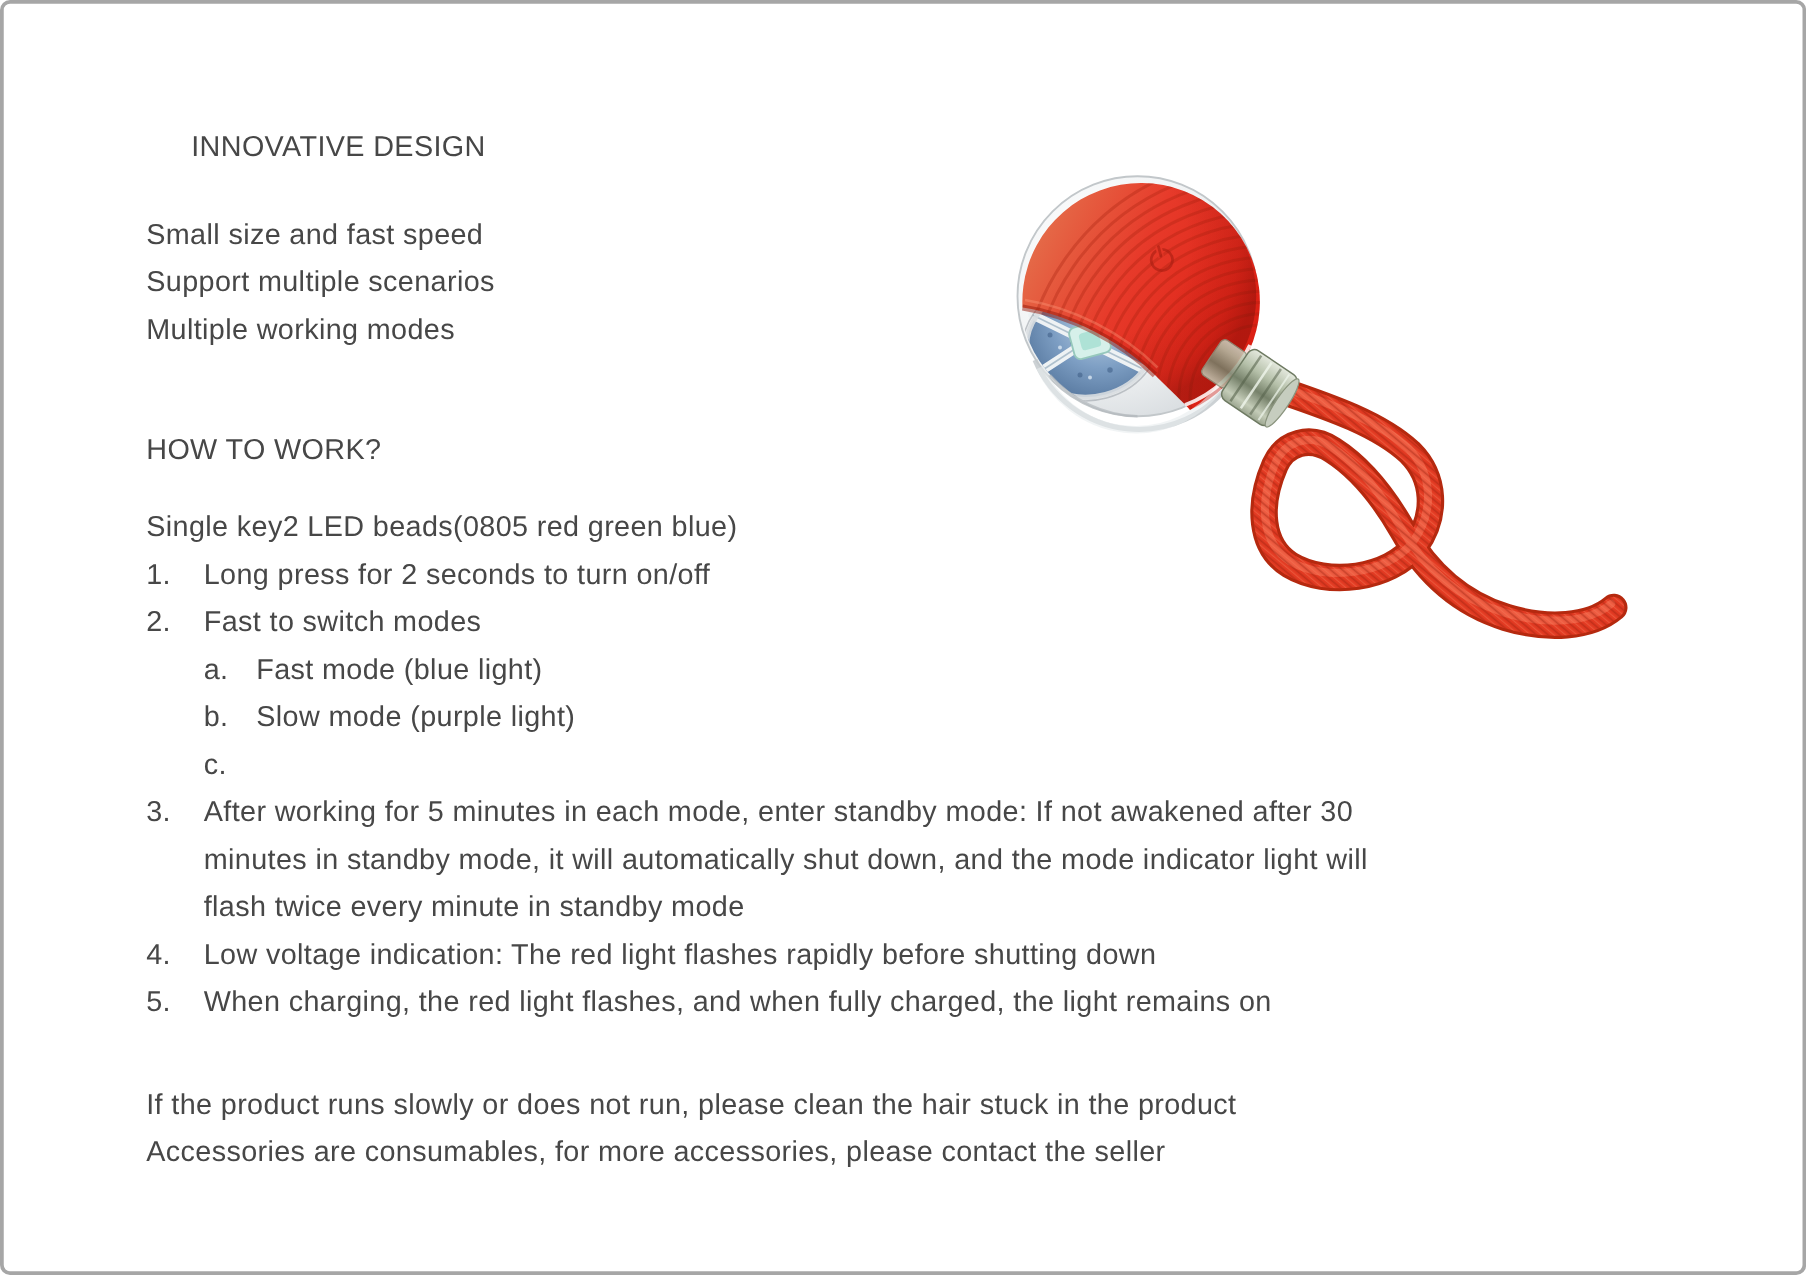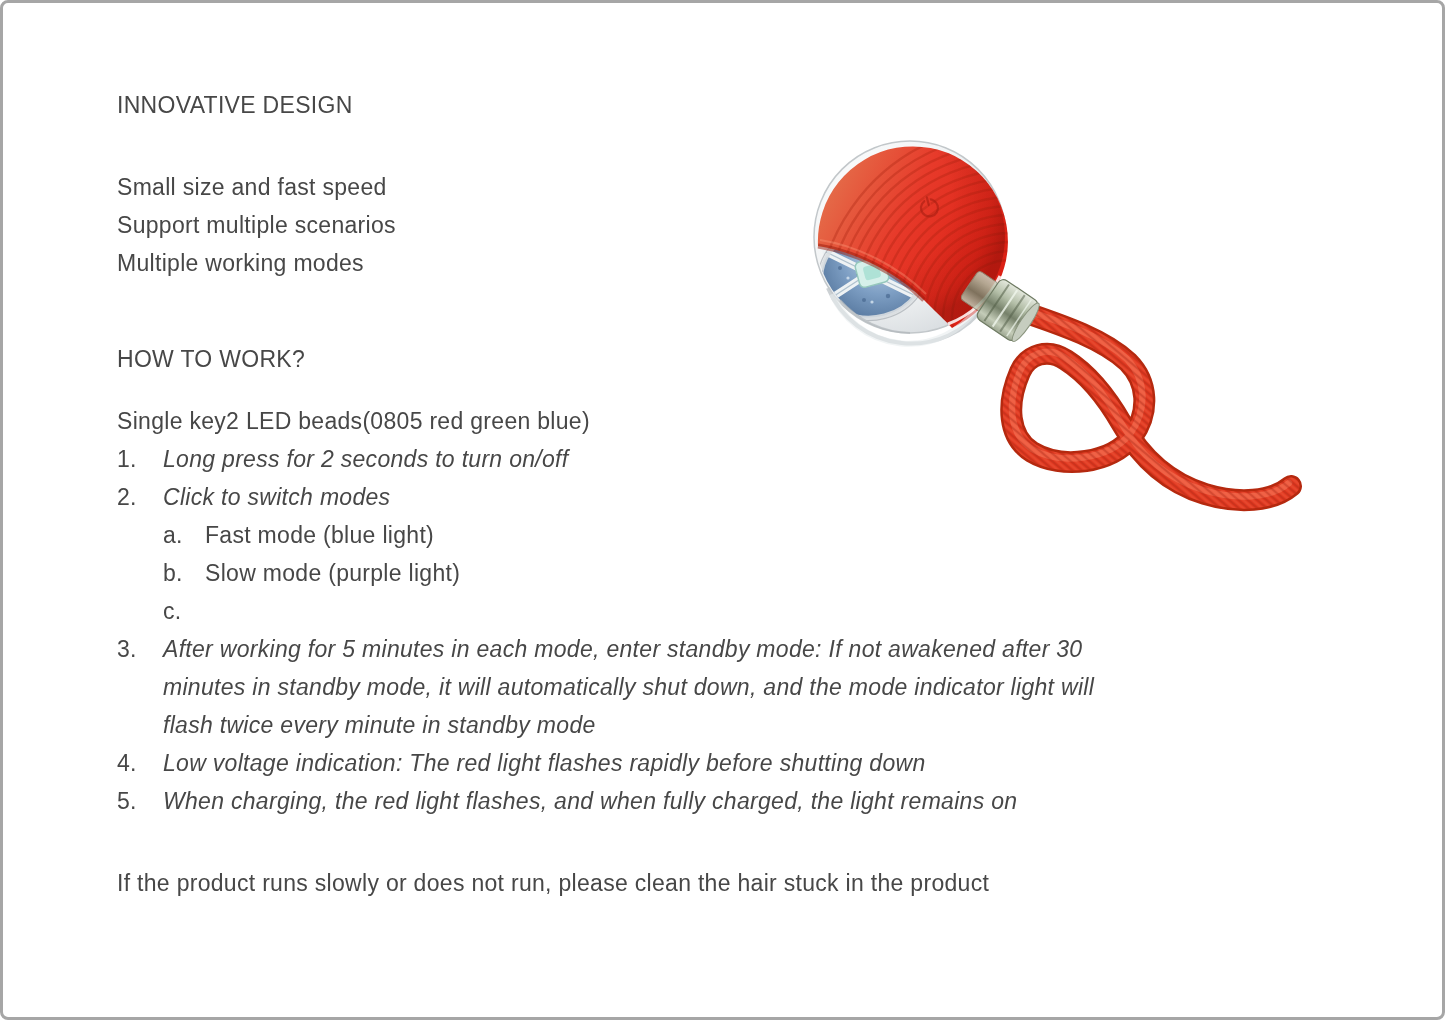--- a/index.html
+++ b/index.html
@@ -13,52 +13,52 @@
     background:#ffffff;
   }
   .txt{
     position:absolute;color:#474747;font-size:23px;line-height:38px;
     letter-spacing:0.3px;font-weight:400;
   }
   .block{left:117px;}
   .steps{width:1012px;margin-top:16px;}
   .step{display:flex;align-items:flex-start;}
   .step .marker{flex:0 0 46px;}
-  .step .stext{flex:1;font-style:italic;}
+  .step .stext{flex:1;}
   .substeps{margin-left:46px;}
   .substep{display:flex;}
   .substep .marker{flex:0 0 42px;}
   .photo{position:absolute;left:790px;top:118px;width:540px;height:444px;}
 </style>
 </head>
 <body>
 
 <div class="frame"></div>
 
-<div class="txt block" style="top:86px;">INNOVATIVE DESIGN</div>
+<div class="txt block" style="top:98px;margin-left:36px;">INNOVATIVE DESIGN</div>
 
 <div class="txt block" style="top:168px;">
   <div>Small size and fast speed</div>
   <div>Support multiple scenarios</div>
   <div>Multiple working modes</div>
 </div>
 
 <div class="txt block" style="top:312px;margin-top:28px;">HOW TO WORK?</div>
 
 <div class="txt block steps" style="top:386px;">
   <div>Single key2 LED beads(0805 red green blue)</div>
 
   <div class="step">
     <span class="marker">1.</span>
     <span class="stext">Long press for 2 seconds to turn on/off</span>
   </div>
 
   <div class="step">
     <span class="marker">2.</span>
-    <span class="stext">Click to switch modes</span>
+    <span class="stext">Fast to switch modes</span>
   </div>
 
   <div class="substeps">
     <div class="substep">
       <span class="marker">a.</span>
       <span class="stext">Fast mode (blue light)</span>
     </div>
     <div class="substep">
       <span class="marker">b.</span>
       <span class="stext">Slow mode (purple light)</span>
@@ -79,20 +79,21 @@
   </div>
 
   <div class="step">
     <span class="marker">5.</span>
     <span class="stext">When charging, the red light flashes, and when fully charged, the light remains on</span>
   </div>
 </div>
 
 <div class="txt block" style="top:864px;">
   <div>If the product runs slowly or does not run, please clean the hair stuck in the product</div>
+  <div>Accessories are consumables, for more accessories, please contact the seller</div>
 </div>
 
 <svg class="photo" viewBox="790 118 540 444" aria-hidden="true">
   <defs>
     <linearGradient id="redGrad" x1="815" y1="190" x2="1010" y2="290" gradientUnits="userSpaceOnUse">
       <stop offset="0" stop-color="#e4724d"></stop>
       <stop offset="0.42" stop-color="#e73a2a"></stop>
       <stop offset="0.88" stop-color="#dc2014"></stop>
     </linearGradient>
     <radialGradient id="shellGrad" cx="880" cy="205" r="135" gradientUnits="userSpaceOnUse">

